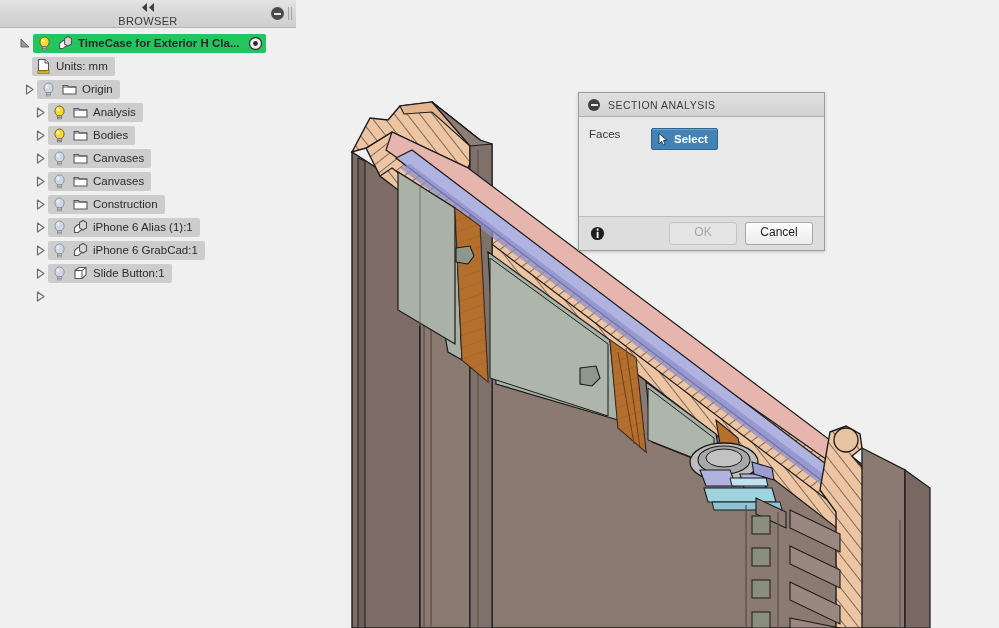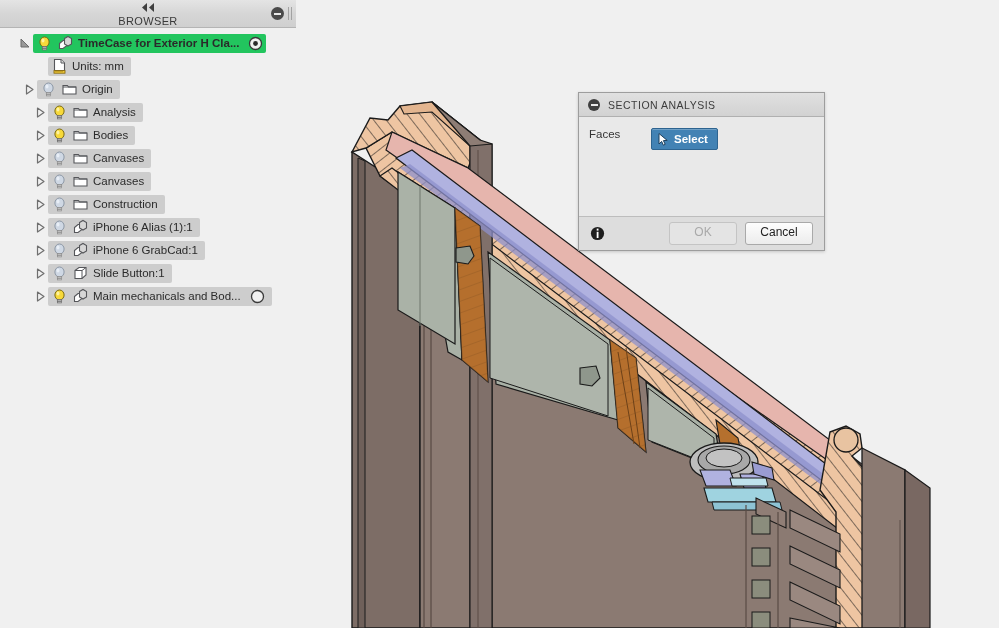--- a/index.html
+++ b/index.html
@@ -248,21 +248,21 @@
         </svg>
         <span class="lbl">TimeCase for Exterior H Cla...</span>
         <svg class="after-ico" viewBox="0 0 15 15">
           <circle cx="7.5" cy="7.5" r="6" fill="#f1f1f1" stroke="#3a3a3a" stroke-width="1.3"></circle>
           <circle cx="7.5" cy="7.5" r="2.4" fill="#2b2b2b"></circle>
         </svg>
       </span>
     </div>
 
     <div id="tree-children">
-        <div class="row" style="padding-left: 33px;">
+        <div class="row" style="padding-left: 17px;">
           <span class="twisty"></span>
           <span class="pill">
             <svg viewBox="0 0 17 17" class="ico">
               <path d="M3.5 1.5 L10 1.5 L13.5 5 L13.5 12.5 L3.5 12.5 Z" fill="#ffffff" stroke="#55565a" stroke-width="1.1"></path>
               <path d="M10 1.5 L10 5 L13.5 5" fill="#e2e2e2" stroke="#55565a" stroke-width="1"></path>
               <rect x="3" y="12.6" width="11" height="2.6" fill="#f5cd3a" stroke="#8a6c10" stroke-width=".9"></rect>
               <path d="M5 12.8 L5 14.2 M7 12.8 L7 14.2 M9 12.8 L9 14.2 M11 12.8 L11 14.2" stroke="#8a6c10" stroke-width=".8"></path>
             </svg>
             <span class="lbl">Units: mm</span>
           </span>
@@ -444,36 +444,20 @@
               <path d="M3 5.5 L7 2.5 L14 2.5 L14 10 L10 13.5 L3 13.5 Z" fill="#ffffff" stroke="#55565a" stroke-width="1.1"></path>
               <path d="M3 5.5 L10 5.5 L10 13.5 M10 5.5 L14 2.5" stroke="#55565a" stroke-width="1" fill="none"></path>
             </svg>
             <span class="lbl">Slide Button:1</span>
           </span>
         </div>
         <div class="row" style="padding-left: 33px;">
           <span class="twisty">
             <svg width="11" height="11" viewBox="0 0 11 11">
               <polygon points="2.5,1 9,5.5 2.5,10" fill="none" stroke="#6f6f6f" stroke-width="1.2" stroke-linejoin="round"></polygon>
-            </svg>
-          </span>
-          <span class="pill">
-            <svg viewBox="0 0 17 17" class="ico">
-              <ellipse cx="8.5" cy="7" rx="4.6" ry="5" fill="#f7d93a" stroke="#7a6a10" stroke-width="1"></ellipse>
-              <ellipse cx="7" cy="5.5" rx="1.5" ry="2" fill="#fdf2a0"></ellipse>
-              <rect x="6.3" y="11.6" width="4.4" height="1.6" fill="#b9b9b9" stroke="#6b6b6b" stroke-width=".7"></rect>
-              <rect x="6.6" y="13.4" width="3.8" height="1.5" fill="#cfcfcf" stroke="#6b6b6b" stroke-width=".7"></rect>
-            </svg>
-            <svg viewBox="0 0 17 17" class="ico">
-              <path d="M2.5 8.5 L6 5.5 L10 5.5 L10 10.5 L6 13.5 L2.5 13.5 Z" fill="#ffffff" stroke="#55565a" stroke-width="1.1"></path>
-              <path d="M7.5 3.5 L11 1.5 L14.5 3.5 L14.5 9 L11 11 L7.5 9 Z" fill="#d6d6d6" stroke="#55565a" stroke-width="1.1"></path>
-            </svg>
-            <span class="lbl">Main mechanicals and Bod...</span>
-            <svg viewBox="0 0 15 15" class="after-ico">
-              <circle cx="7.5" cy="7.5" r="6" fill="#f1f1f1" stroke="#3a3a3a" stroke-width="1.3"></circle>
             </svg>
           </span>
         </div>
       </div>
   </div>
 </div>
 
 <div id="dialog">
   <div id="dlg-title">
     <span class="circ-minus">

